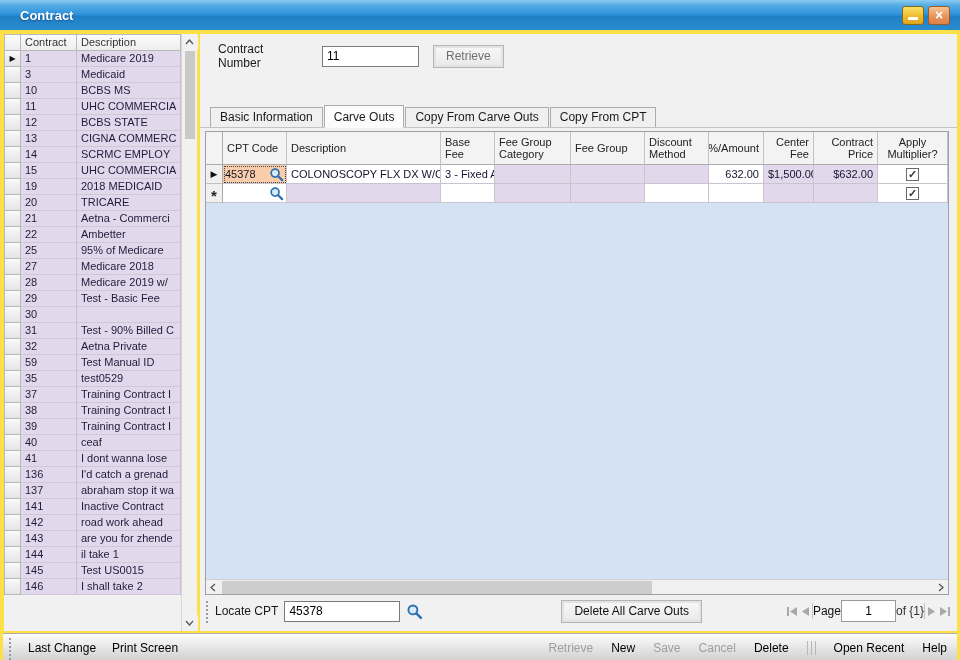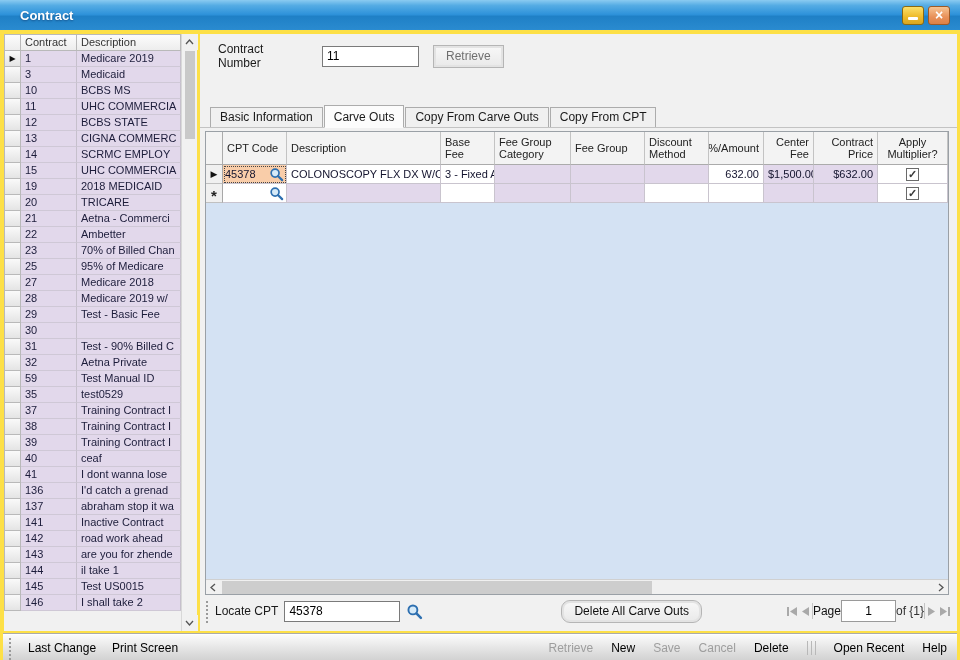--- a/index.html
+++ b/index.html
@@ -93,21 +93,21 @@
   .hscroll { height:15px; flex:0 0 15px; background:#F0F0F0; border-top:1px solid #D0D0D0; display:flex; align-items:center; }
   .hthumb { width:430px; height:13px; background:#CDCDCD; margin-left:2px; }
   .htrack { flex:1; }
 
   
   .gfooter { height:36px; flex:0 0 36px; display:flex; align-items:center; padding:0 6px 4px 4px; gap:6px; }
   .grip { width:5px; height:24px;
     background-image:radial-gradient(circle, #9a9a9a 1px, transparent 1.2px); background-size:4px 4px; background-position:1px 1px; }
   #locate-input { width:116px; }
   .mag-big { width:17px; height:17px; }
-  .btn-delall { margin-left:132px; color:#111;border-radius:9px; }
+  .btn-delall { margin-left:132px; color:#111; }
   .pager { margin-left:auto; display:flex; align-items:center; gap:0; }
   .pg-ico { width:13px; height:13px; }
   .pg-sep { width:1px; height:16px; background:#C4C4C4; }
   .pg-label { font-size:12px; color:#111; }
   #page-input { width:55px; text-align:center; height:22px; border:1px solid #9A9A9A; }
   .pg-of { font-size:12px; color:#333; }
 
   
   .statusbar { height:26px; flex:0 0 26px; margin:0 3px; background:linear-gradient(180deg,#FBFBFB,#E2E2E2 60%,#D2D2D2);
     border-top:1px solid #fff; box-shadow:0 -1px 0 #ABABAB; display:flex; align-items:center; padding:0 10px 0 4px; gap:16px; }
@@ -234,27 +234,20 @@
             </div>
 
             <div class="lrow">
               <div class="lcell lind">
                 <span class="sel-arrow"></span>
               </div>
               <div class="lcell lnum">22</div>
               <div class="lcell ldesc">Ambetter</div>
             </div>
 
-            <div class="lrow">
-              <div class="lcell lind">
-                <span class="sel-arrow"></span>
-              </div>
-              <div class="lcell lnum">23</div>
-              <div class="lcell ldesc">70% of Billed Chan</div>
-            </div>
 
             <div class="lrow">
               <div class="lcell lind">
                 <span class="sel-arrow"></span>
               </div>
               <div class="lcell lnum">25</div>
               <div class="lcell ldesc">95% of Medicare</div>
             </div>
 
 

